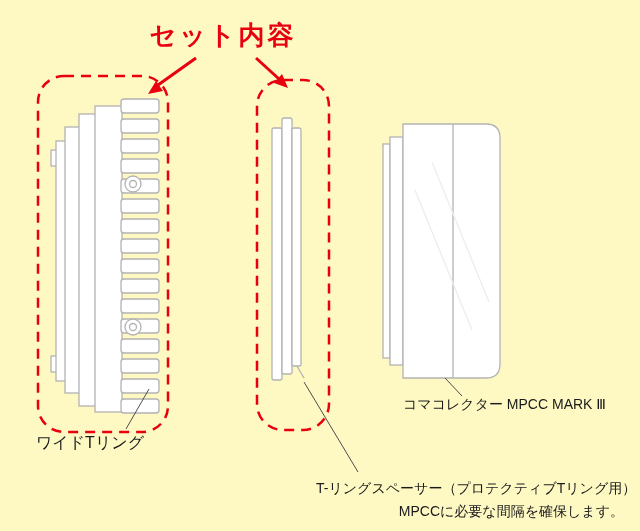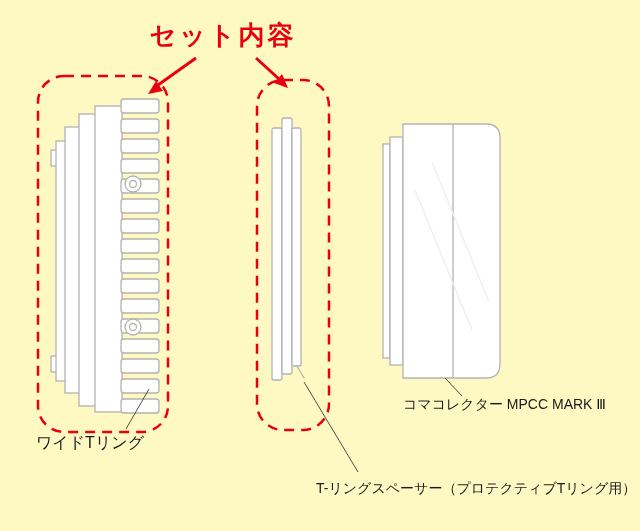--- a/index.html
+++ b/index.html
@@ -157,15 +157,16 @@
   <div class="title">セット内容</div>
 
   <div class="label-left">
     <div>ワイドTリング</div>
   </div>
 
   <div class="label-corrector">コマコレクター MPCC MARK Ⅲ</div>
 
   <div class="caption-spacer">
     <div>T-リングスペーサー（プロテクティブTリング用）</div>
+    <div>MPCCに必要な間隔を確保します。</div>
   </div>
 
 </div>
 
 </body></html>

